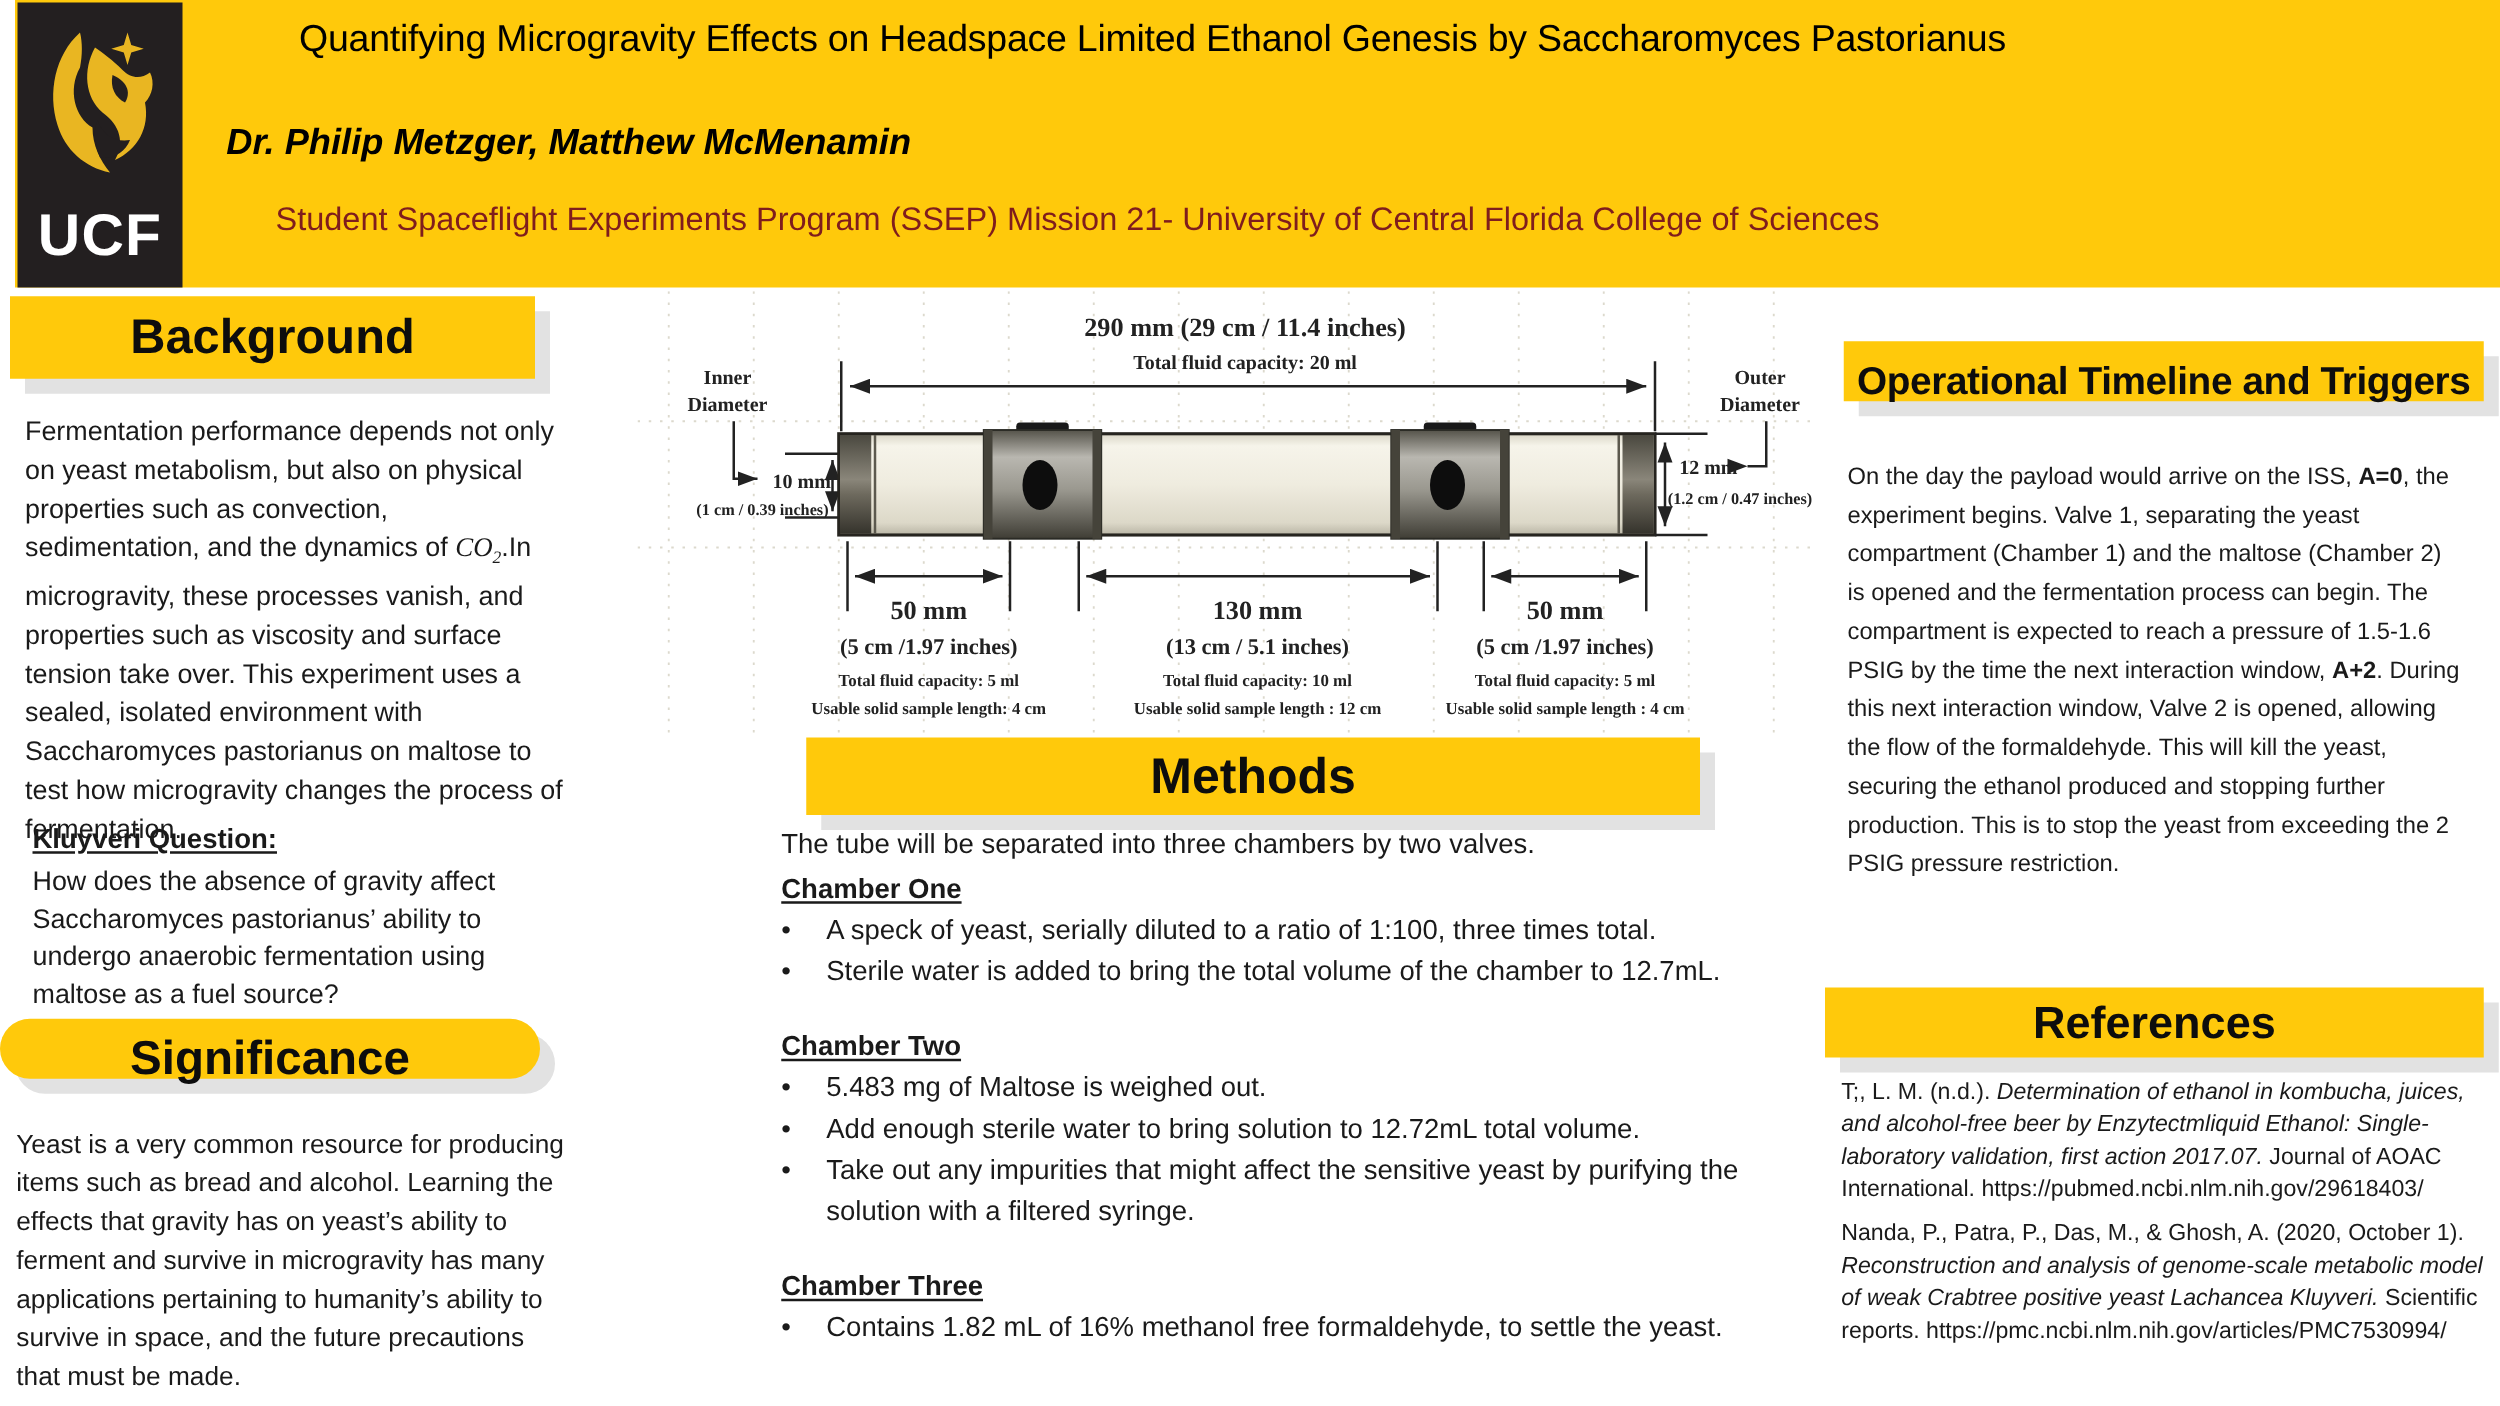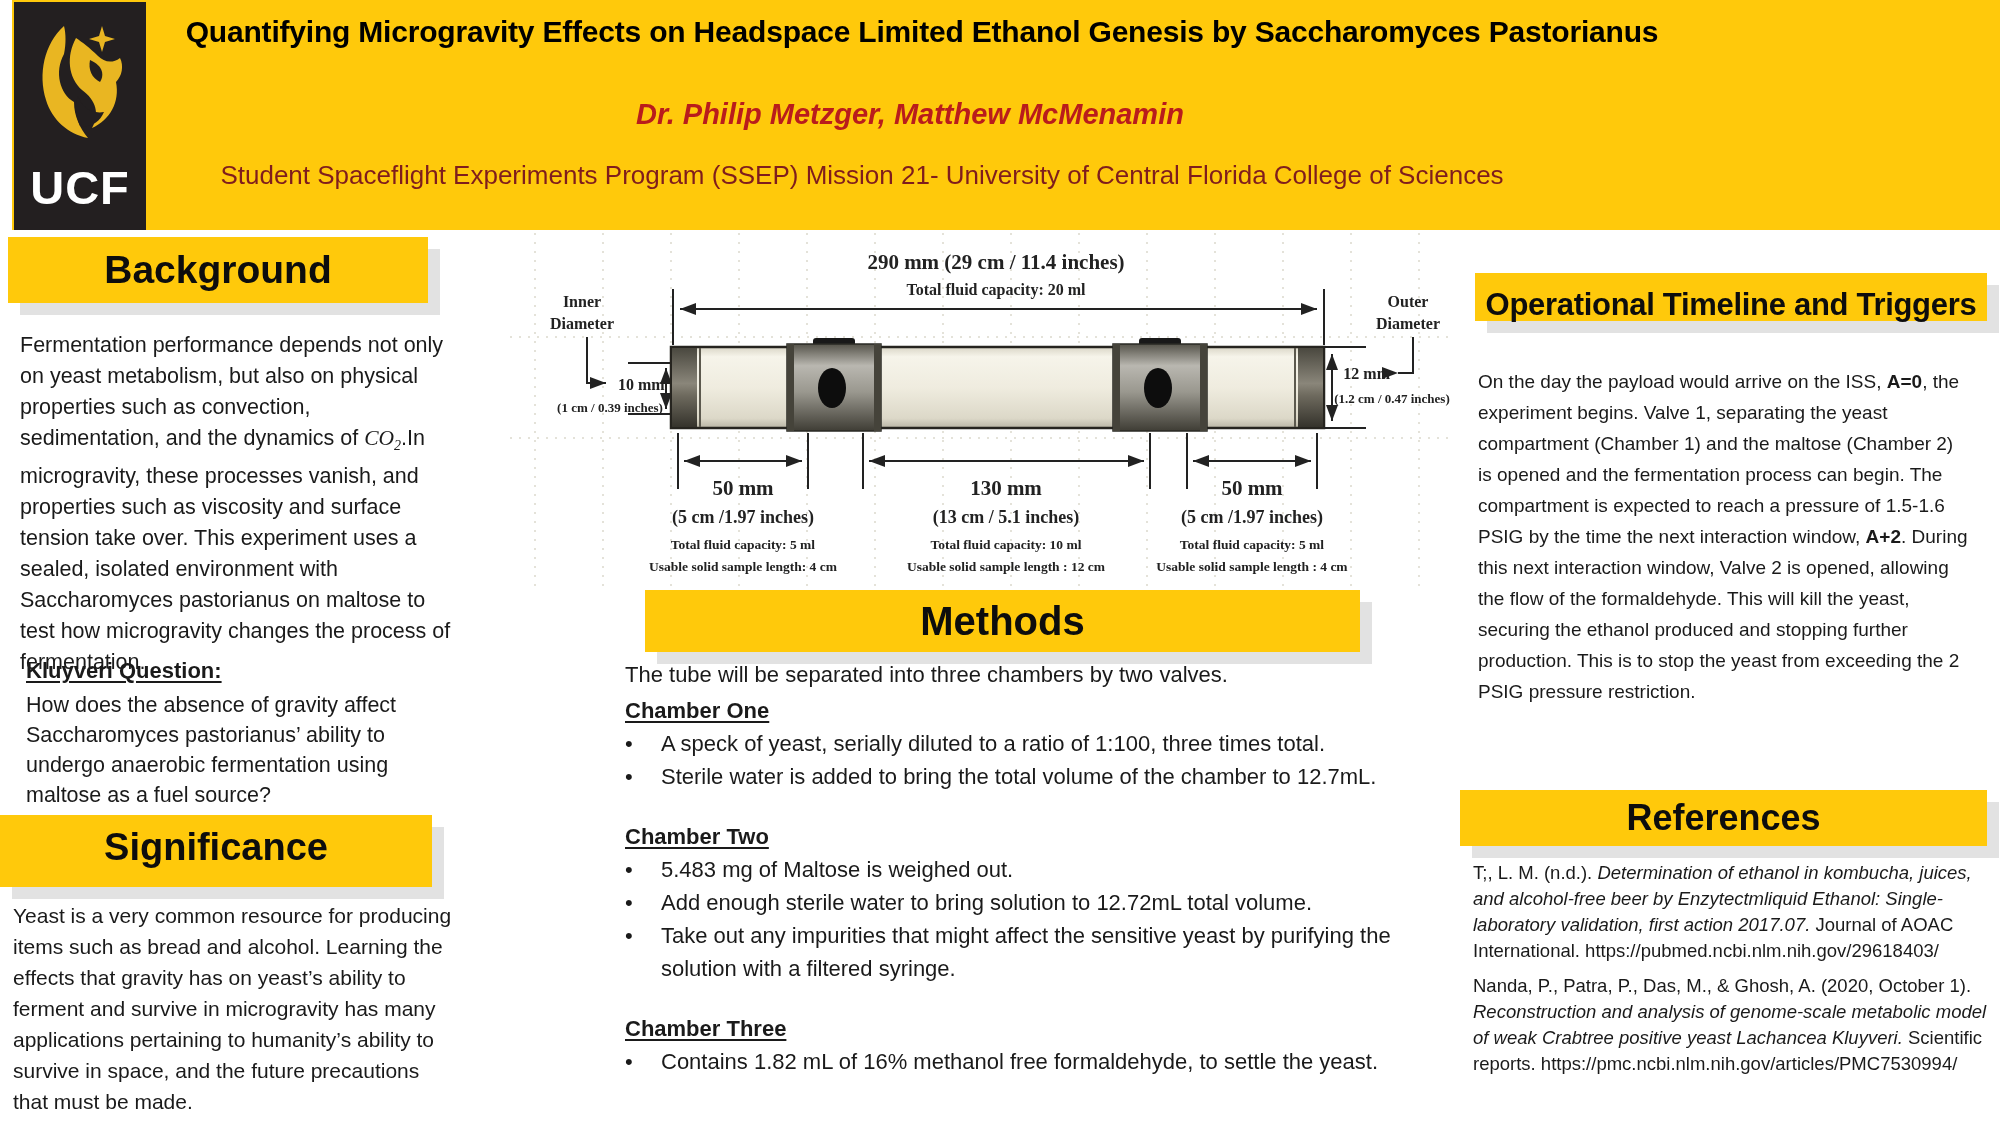--- a/index.html
+++ b/index.html
@@ -13,31 +13,31 @@
   .poster{position:relative;width:2000px;height:1125px;background:#fff;overflow:hidden;
     font-family:"Liberation Sans","DejaVu Sans",sans-serif;color:var(--text);}
 
   
   .banner{position:absolute;left:12px;top:0;width:1988px;height:230px;background:var(--gold);}
   .logo-block{position:absolute;left:2px;top:2px;width:132px;height:228px;background:var(--logo-black);}
   .logo-icon{position:absolute;left:16px;top:14px;}
   .logo-text{position:absolute;left:0;top:158px;width:132px;text-align:center;color:#fff;
     font-size:47px;font-weight:bold;letter-spacing:1px;}
   .banner-title{position:absolute;left:160px;top:10px;width:1500px;text-align:center;
-    font-size:30px;font-weight:bold;line-height:43px;letter-spacing:-0.2px;color:#000;}
-  .banner-authors{position:absolute;left:148px;top:98px;width:1500px;text-align:center;
-    font-size:29px;font-weight:bold;font-style:italic;color:#b91c1c;}
+    font-size:30px;font-weight:normal;line-height:43px;letter-spacing:-0.2px;color:#000;}
+  .banner-authors{position:absolute;left:169px;top:98px;width:1500px;text-align:left;
+    font-size:29px;font-weight:bold;font-style:italic;color:#000000;}
   .banner-program{position:absolute;left:95px;top:160px;width:1510px;text-align:center;
     font-size:26px;color:#7f1d1d;}
 
   
   .bar{position:absolute;background:var(--gold);box-shadow:12px 12px 0 var(--shadow-gray);
     text-align:center;font-weight:bold;color:#0d0d0d;}
   .bar-background{left:8px;top:237px;width:420px;height:66px;font-size:39px;line-height:66px;}
-  .bar-significance{left:0;top:815px;width:432px;height:72px;font-size:38px;line-height:64px;}
+  .bar-significance{left:0;top:815px;width:432px;height:48px;font-size:38px;line-height:64px;border-radius:27px;}
   .bar-methods{left:645px;top:590px;width:715px;height:62px;font-size:40px;line-height:62px;}
   .bar-timeline{left:1475px;top:273px;width:512px;height:48px;font-size:31px;line-height:64px;letter-spacing:-0.3px;}
   .bar-references{left:1460px;top:790px;width:527px;height:56px;font-size:36px;line-height:56px;}
 
   
   .bg-para{position:absolute;left:20px;top:330px;width:432px;font-size:21.5px;line-height:31px;}
   .co2{font-family:"Liberation Serif","DejaVu Serif",serif;font-style:italic;}
   .co2 sub{font-size:14px;}
   .rq-head{position:absolute;left:26px;top:658px;font-size:22px;font-weight:bold;
     text-decoration:underline;text-underline-offset:3px;}

